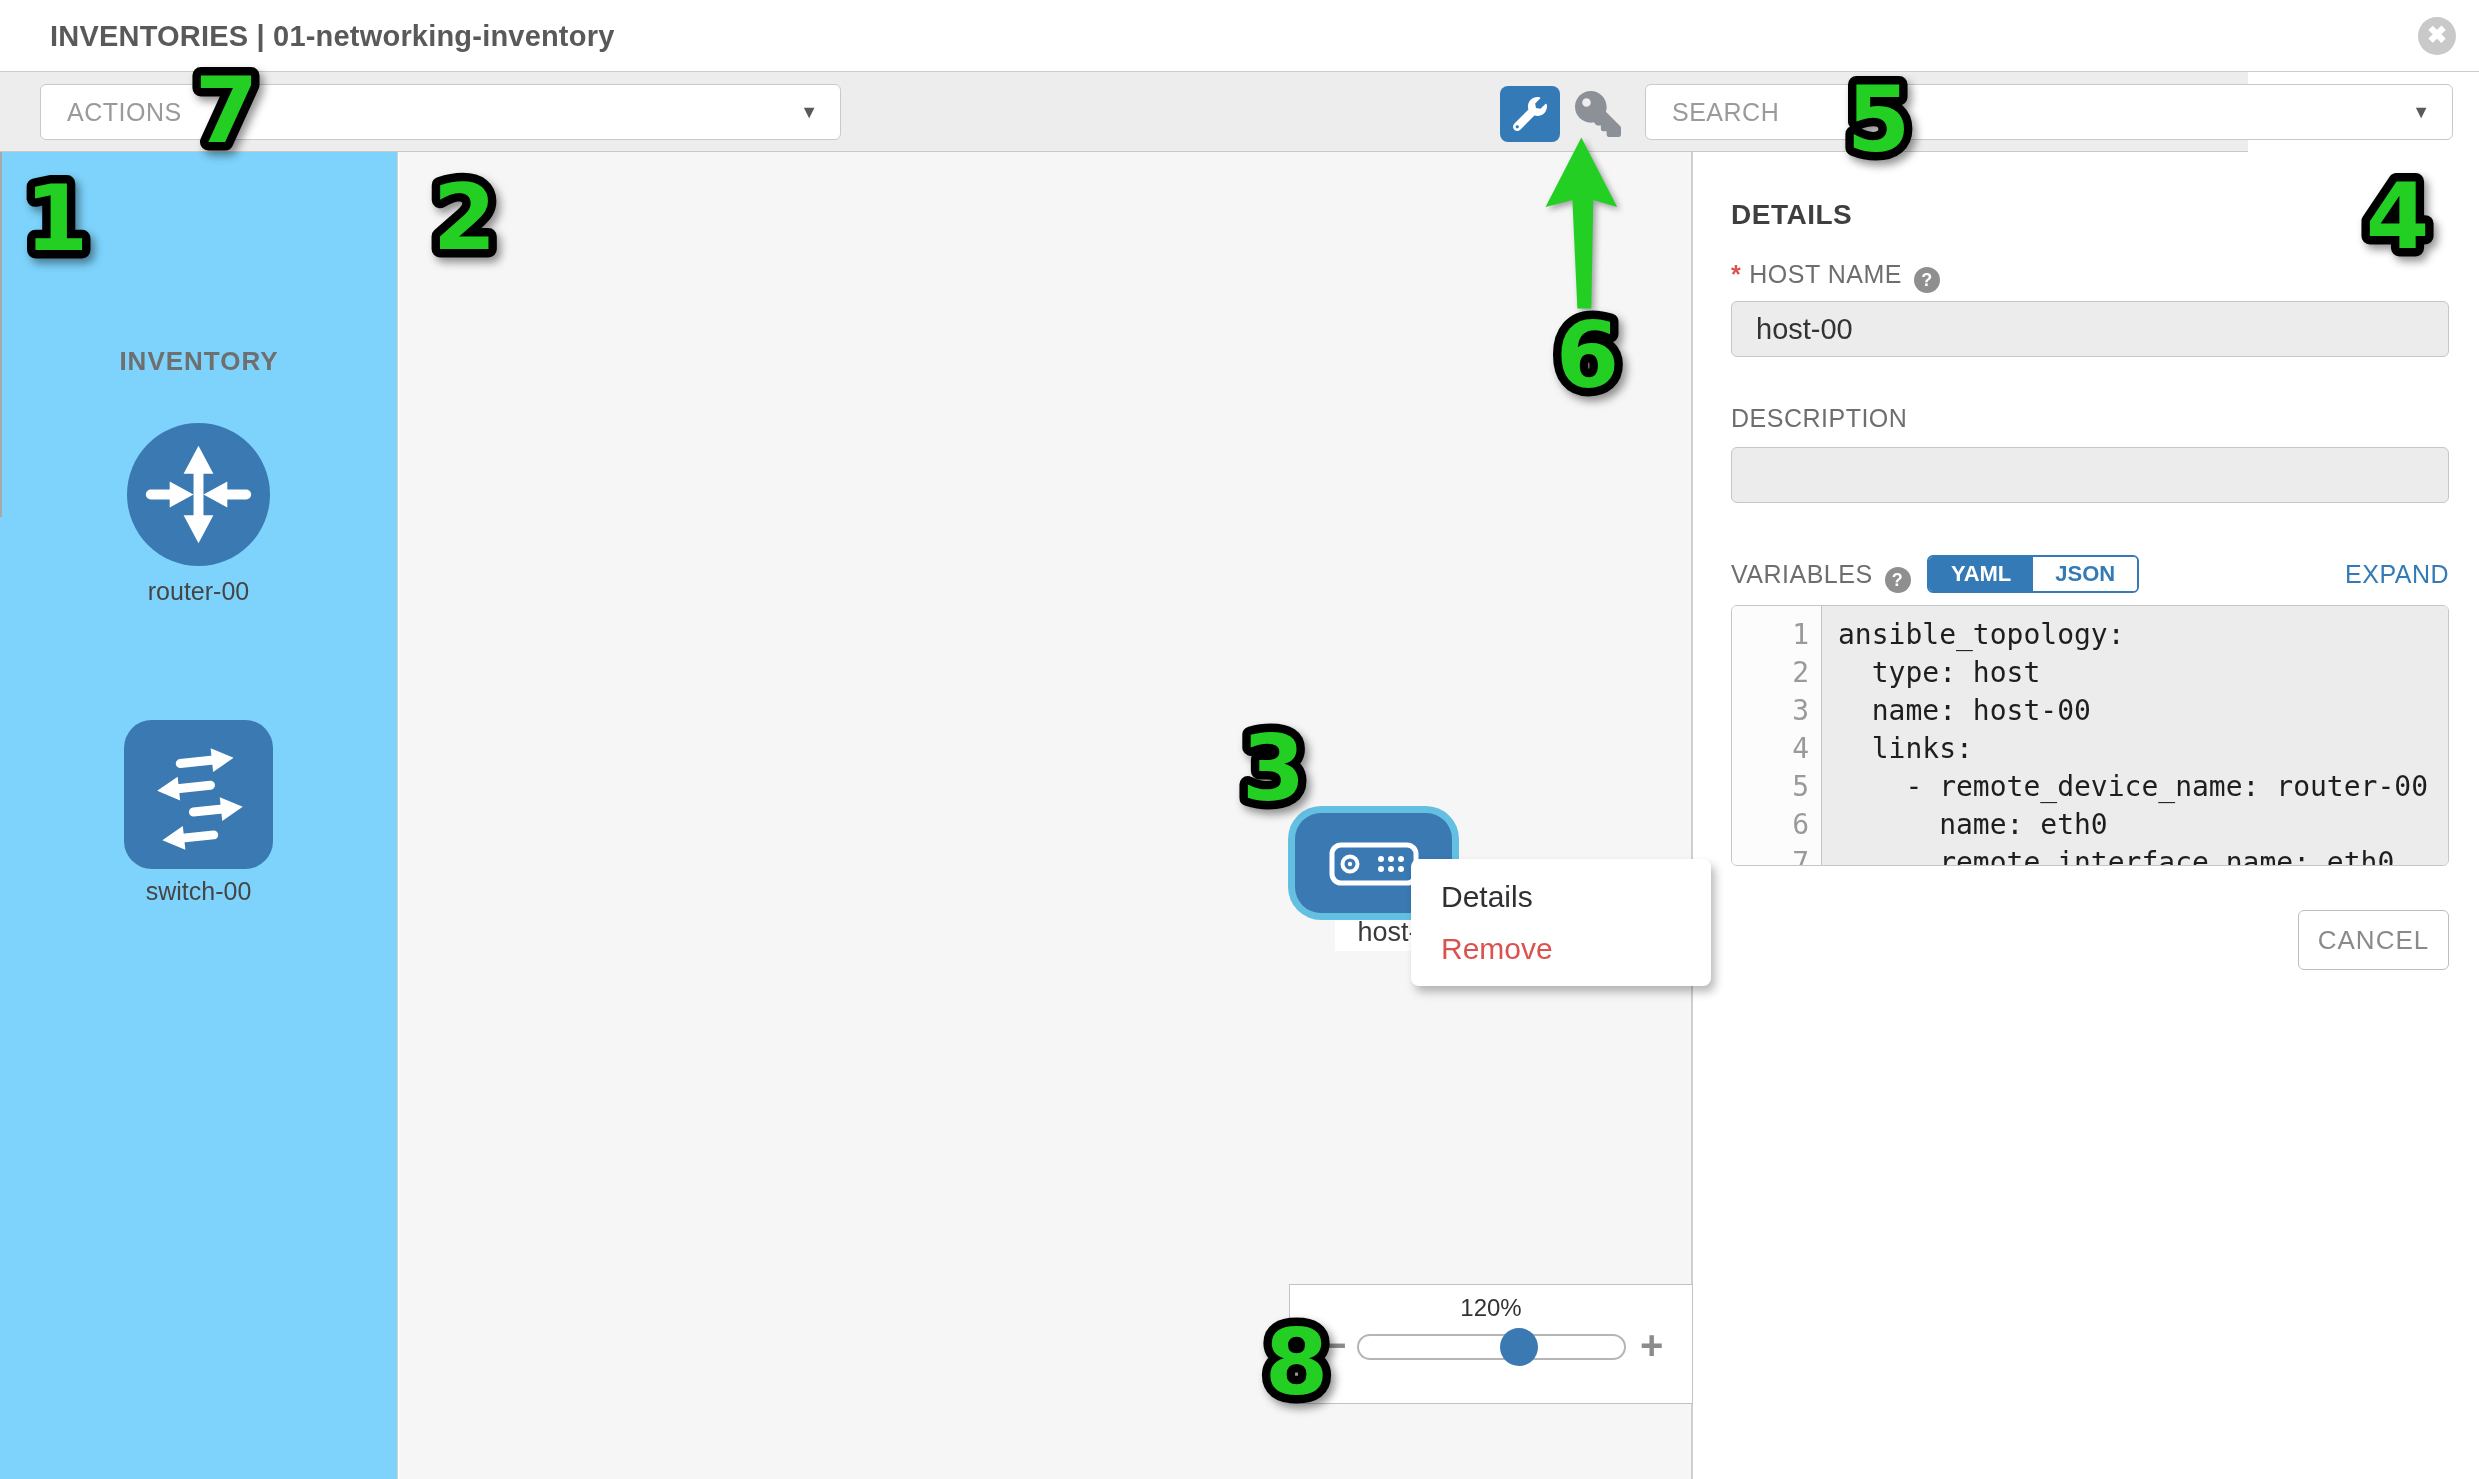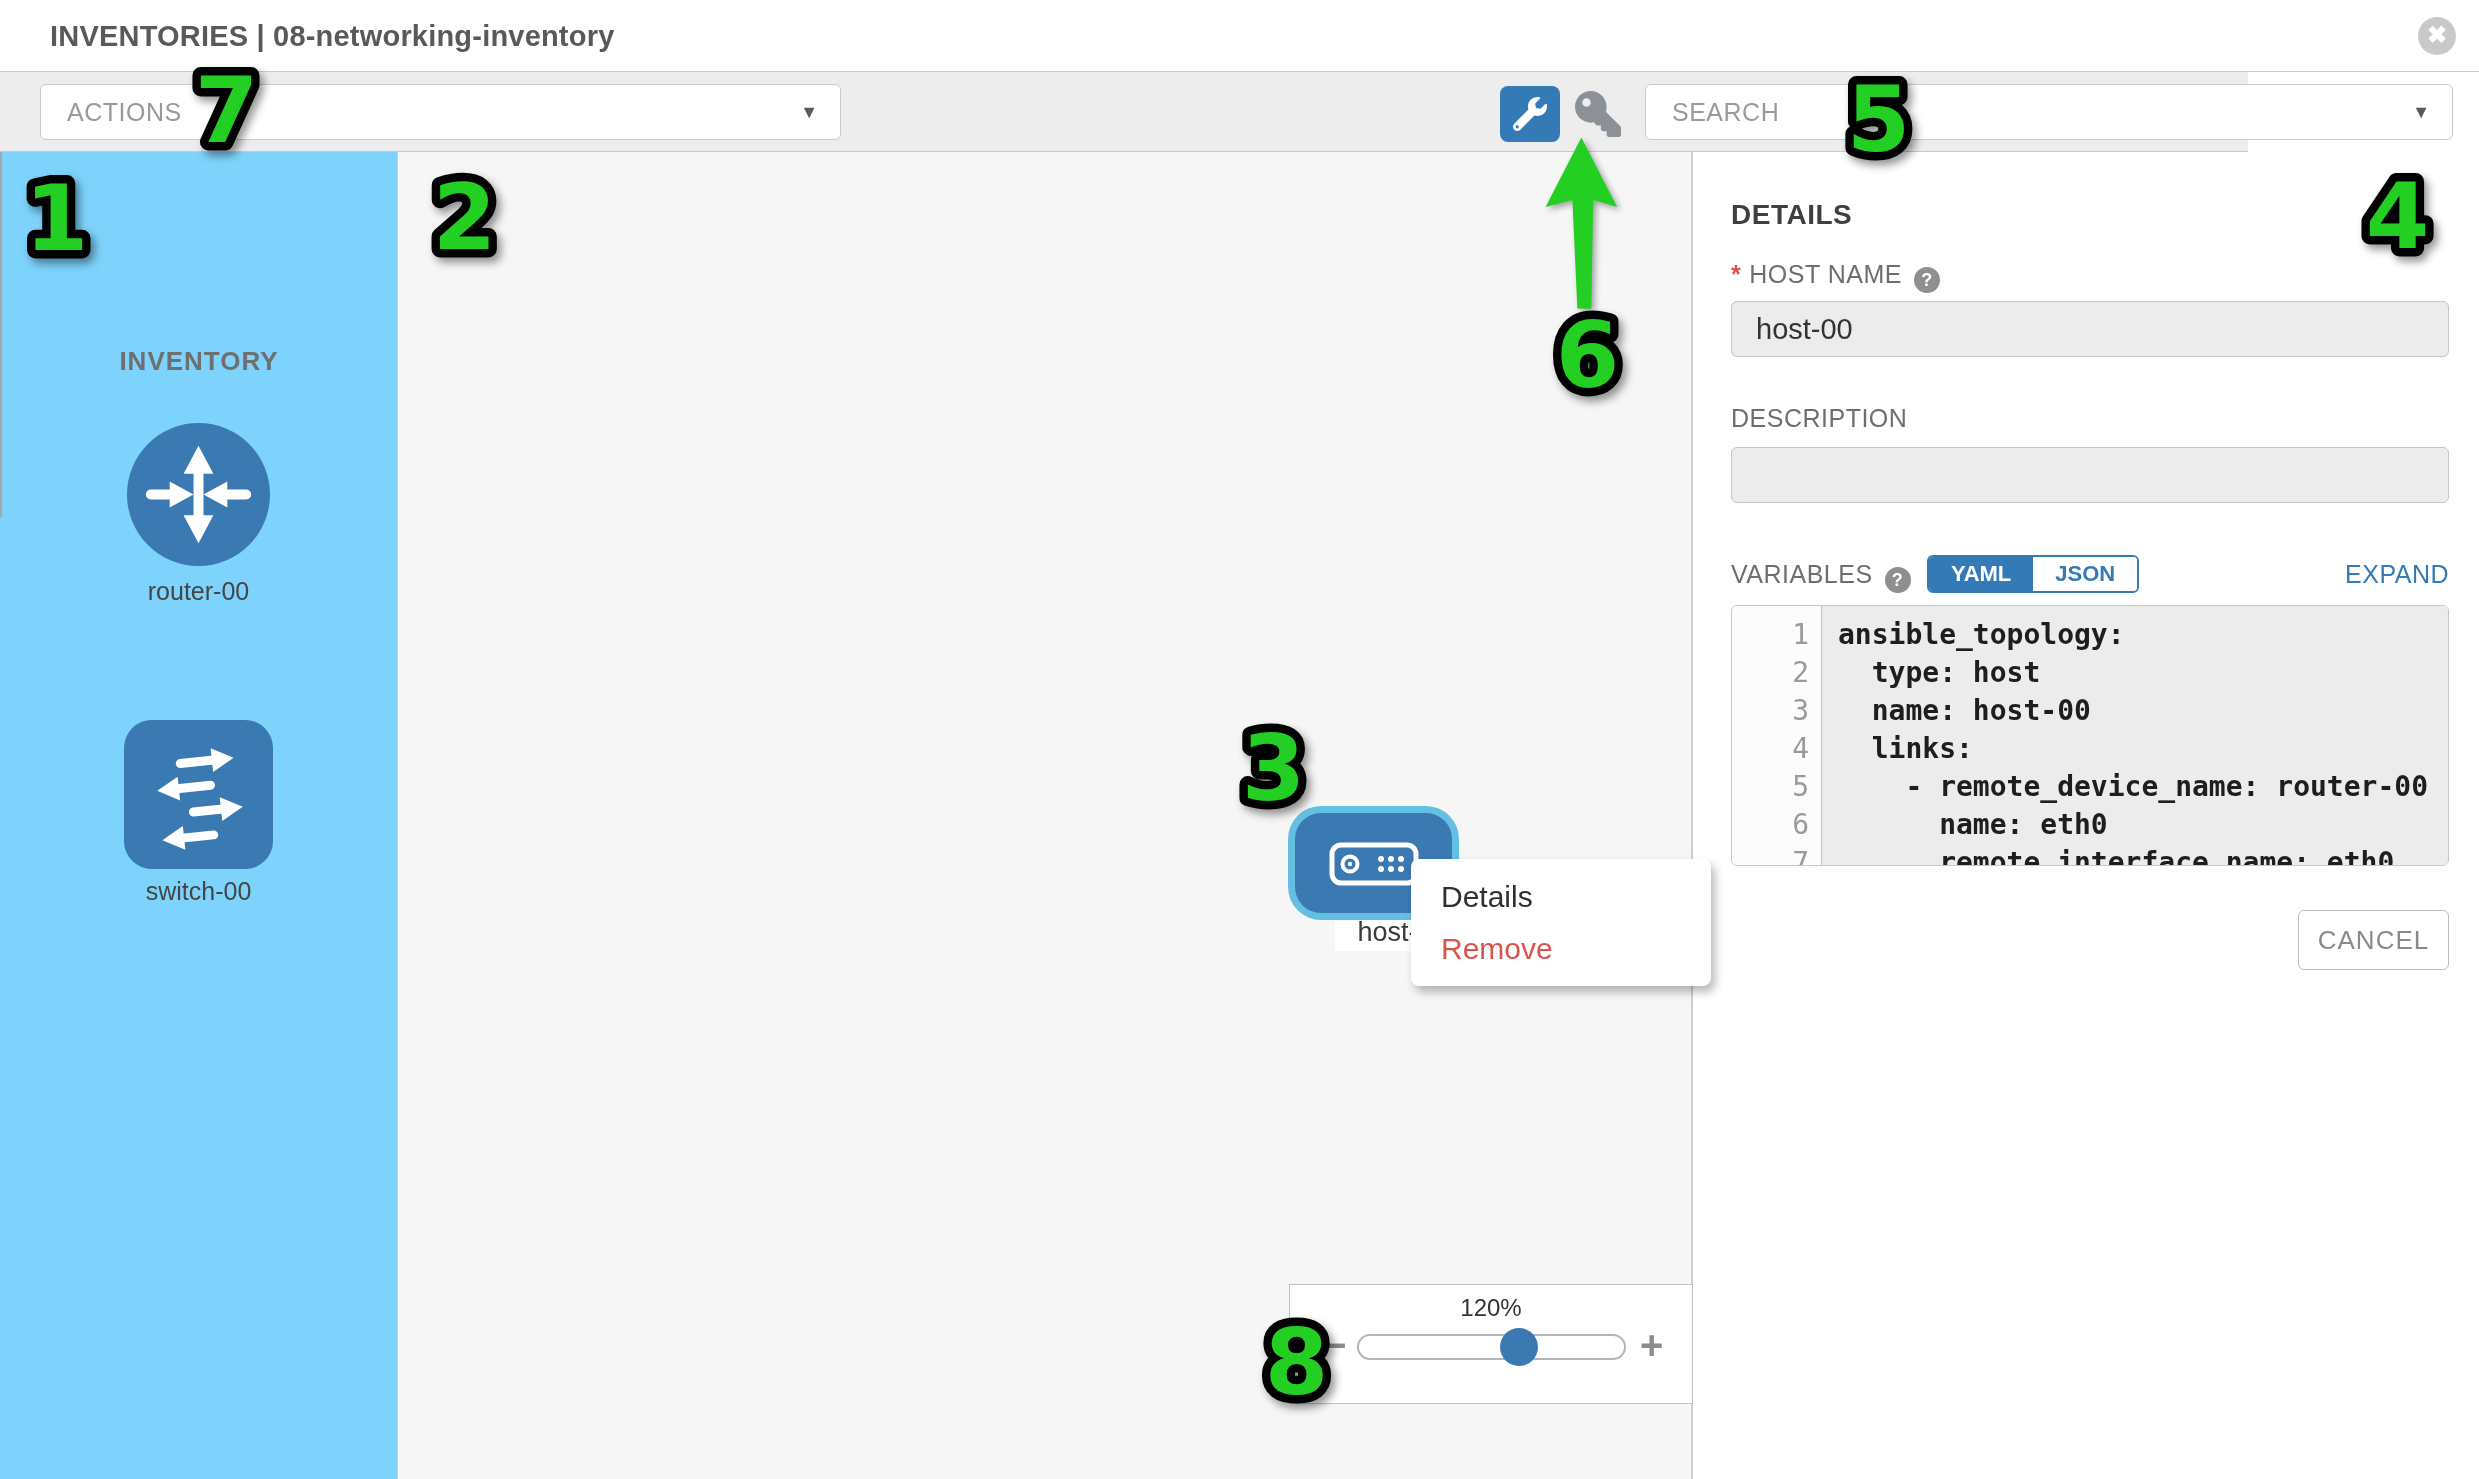--- a/index.html
+++ b/index.html
@@ -96,37 +96,37 @@
   .toggle .seg.off { background:#ffffff; color:var(--accent); }
   .expand-link { position:absolute; right:0; top:5px; font-size:25px; color:var(--accent);
     letter-spacing:0.5px; cursor:pointer; }
   .editor { position:absolute; left:38px; top:454px; width:718px; height:261px;
     border:1px solid #c6c6c6; border-radius:6px; overflow:hidden; display:flex; }
   .editor-gutter { width:90px; background:#fcfcfc; border-right:1px solid #c3c3c3;
     padding:10px 12px 0 0; text-align:right;
     font-family:"DejaVu Sans Mono", monospace; font-size:28px; line-height:38px; color:#9a9a9a; }
   .editor-code { flex:1; background:#ececec; padding:10px 0 0 16px; cursor:text;
     font-family:"DejaVu Sans Mono", monospace; font-size:28px; line-height:38px; color:#1e1e1e; }
-  .editor-code .cl { white-space:pre;font-weight:bold; }
+  .editor-code .cl { white-space:pre; }
   .cancel-btn { position:absolute; left:605px; top:759px; width:151px; height:60px;
     background:#ffffff; border:1px solid #bdbdbd; border-radius:6px; font-size:26px;
     color:#8a8a8a; letter-spacing:1px; text-align:center; line-height:58px; cursor:pointer; }
 
   
   .ann { position:absolute; z-index:60; pointer-events:none;
     font-family:"DejaVu Sans", sans-serif; font-weight:bold; font-size:92px;
     filter:drop-shadow(4px 5px 4px rgba(0,0,0,.42)); }
   .ann-arrow { position:absolute; left:0; top:0; z-index:59; pointer-events:none;
     filter:drop-shadow(3px 3px 3px rgba(0,0,0,.35)); }
 </style>
 </head>
 <body>
 
 <div class="header">
-  <div class="title">INVENTORIES | 08-networking-inventory</div>
+  <div class="title">INVENTORIES | 01-networking-inventory</div>
   <div class="close-btn">✖</div>
 </div>
 
 <div class="toolbar">
   <div class="dropdown dd-actions">
     <span class="ph">ACTIONS</span>
     <span class="caret">▼</span>
   </div>
   <div class="wrench-btn">
     <span>

